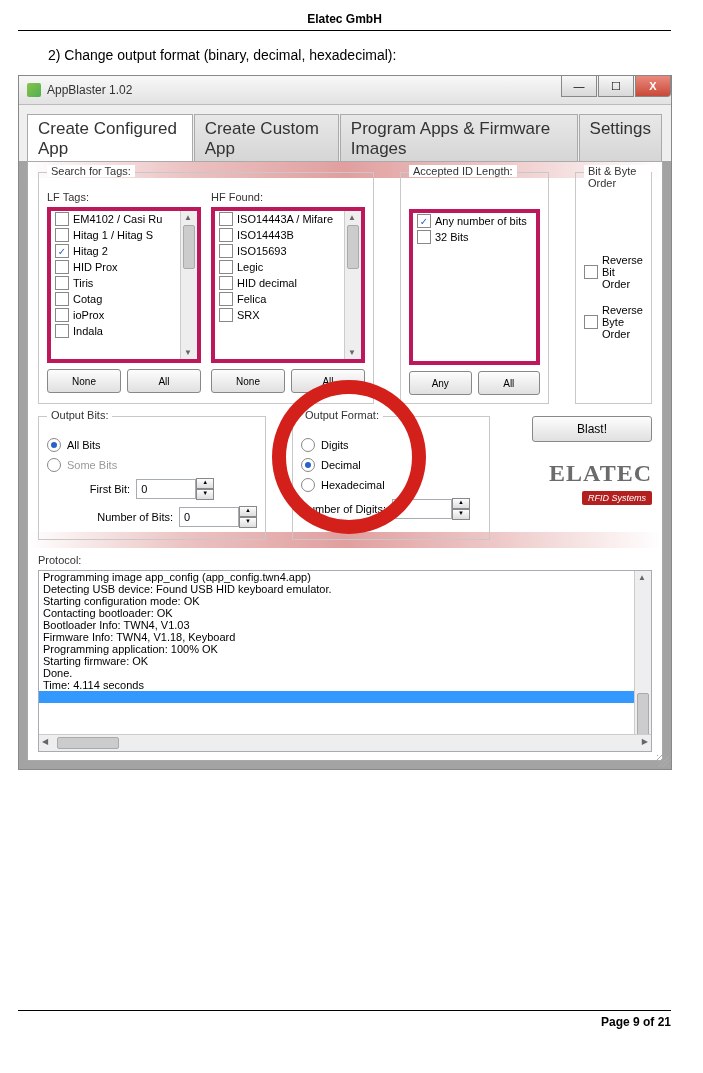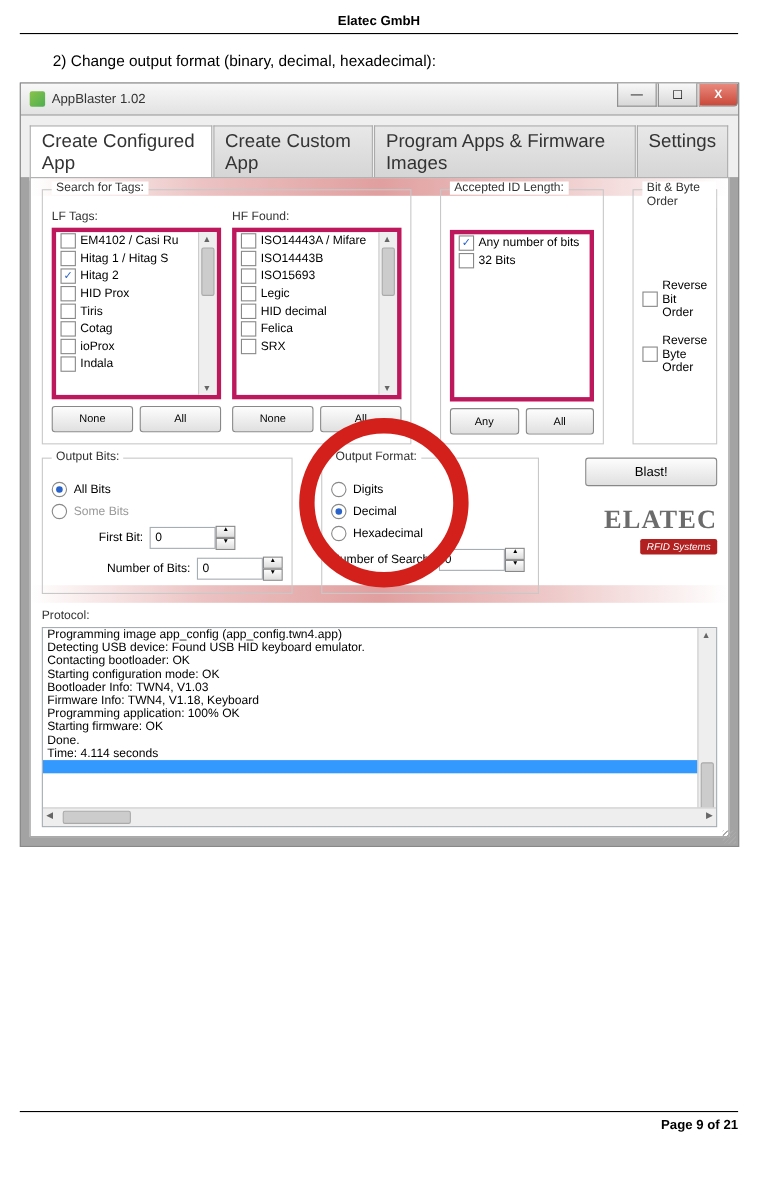--- a/index.html
+++ b/index.html
@@ -249,21 +249,21 @@
             </div>
     <div class="row">
               <span class="rb sel"></span>
               <span>Decimal</span>
             </div>
     <div class="row">
               <span class="rb"></span>
               <span>Hexadecimal</span>
             </div>
     <div class="row" style="gap:6px">
-     <span>Number of Search:</span>
+     <span>Number of Digits:</span>
      <div class="spin">
                 <input value="0" style="">
                 <div class="ar">
                   <span>▲</span>
                   <span>▼</span>
                 </div>
               </div>
     </div>
    </div>
 
@@ -276,22 +276,22 @@
    </div>
   </div>
 
   <div class="redbar" style="top:370px"></div>
 
   <div style="margin-top:14px;position:relative;z-index:1">
    <div class="sublabel">Protocol:</div>
    <div class="protobox" id="proto-list">
     <div class="ln">Programming image app_config (app_config.twn4.app)</div>
             <div class="ln">Detecting USB device: Found USB HID keyboard emulator.</div>
+            <div class="ln">Starting configuration mode: OK</div>
             <div class="ln">Contacting bootloader: OK</div>
-            <div class="ln">Starting configuration mode: OK</div>
             <div class="ln">Bootloader Info: TWN4, V1.03</div>
             <div class="ln">Firmware Info: TWN4, V1.18, Keyboard</div>
             <div class="ln">Programming application: 100% OK</div>
             <div class="ln">Starting firmware: OK</div>
             <div class="ln">Done.</div>
             <div class="ln">Time: 4.114 seconds</div>
             <div class="ln sel">&nbsp;</div>
             <div class="sb">
               <div class="thumb" style="top:auto;bottom:14px;height:42px"></div>
             </div>

